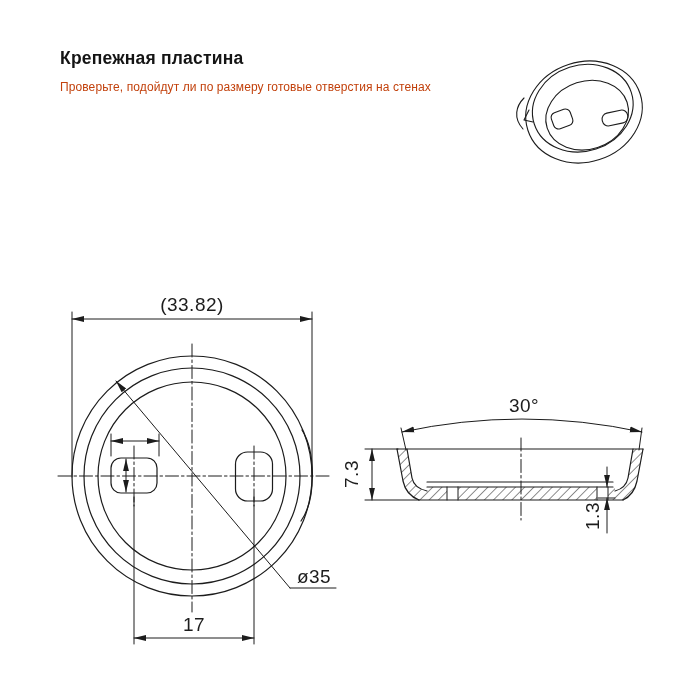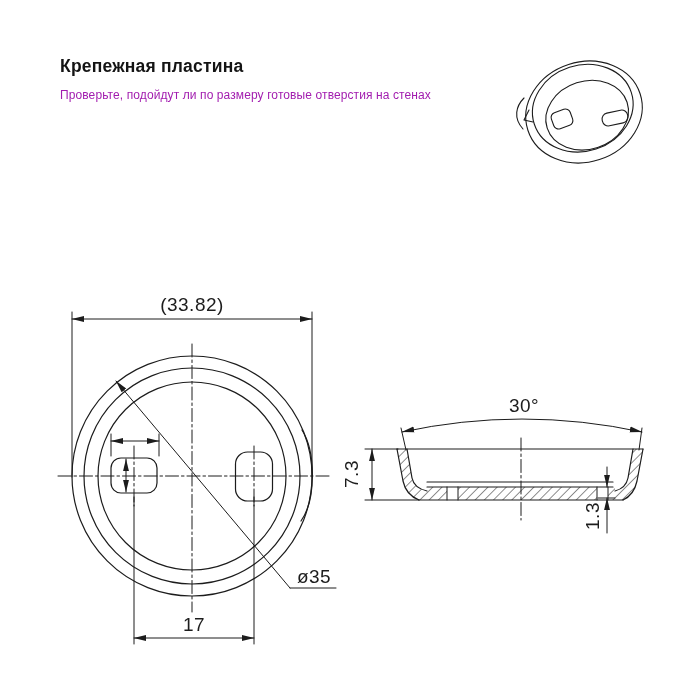--- a/index.html
+++ b/index.html
@@ -1,25 +1,25 @@
 <!DOCTYPE html>
 <html><head>
 <meta charset="utf-8">
 <style>
   html,body{margin:0;padding:0;background:#ffffff;}
   .canvas{
     position:relative;width:700px;height:700px;background:#ffffff;
     font-family:"Liberation Sans",sans-serif;color:#1c1c1c;overflow:hidden;
   }
-  .hdr{position:absolute;left:60px;top:56px;width:400px;}
+  .hdr{position:absolute;left:60px;top:48px;width:400px;}
   .hdr h1{
     margin:0;font-size:17.5px;font-weight:bold;color:#141414;letter-spacing:.2px;
   }
   .hdr p{
-    margin:11px 0 5px 0;font-size:12px;line-height:15px;color:#a21caf;letter-spacing:.1px;
+    margin:11px 0 5px 0;font-size:12px;line-height:15px;color:#c2410c;letter-spacing:.1px;
   }
   svg.draw{position:absolute;left:0;top:0;}
   svg.draw text{
     font-family:"Liberation Sans",sans-serif;font-size:19px;fill:#1c1c1c;letter-spacing:.5px;
   }
 </style>
 </head>
 <body>
 
 <div class="canvas">

